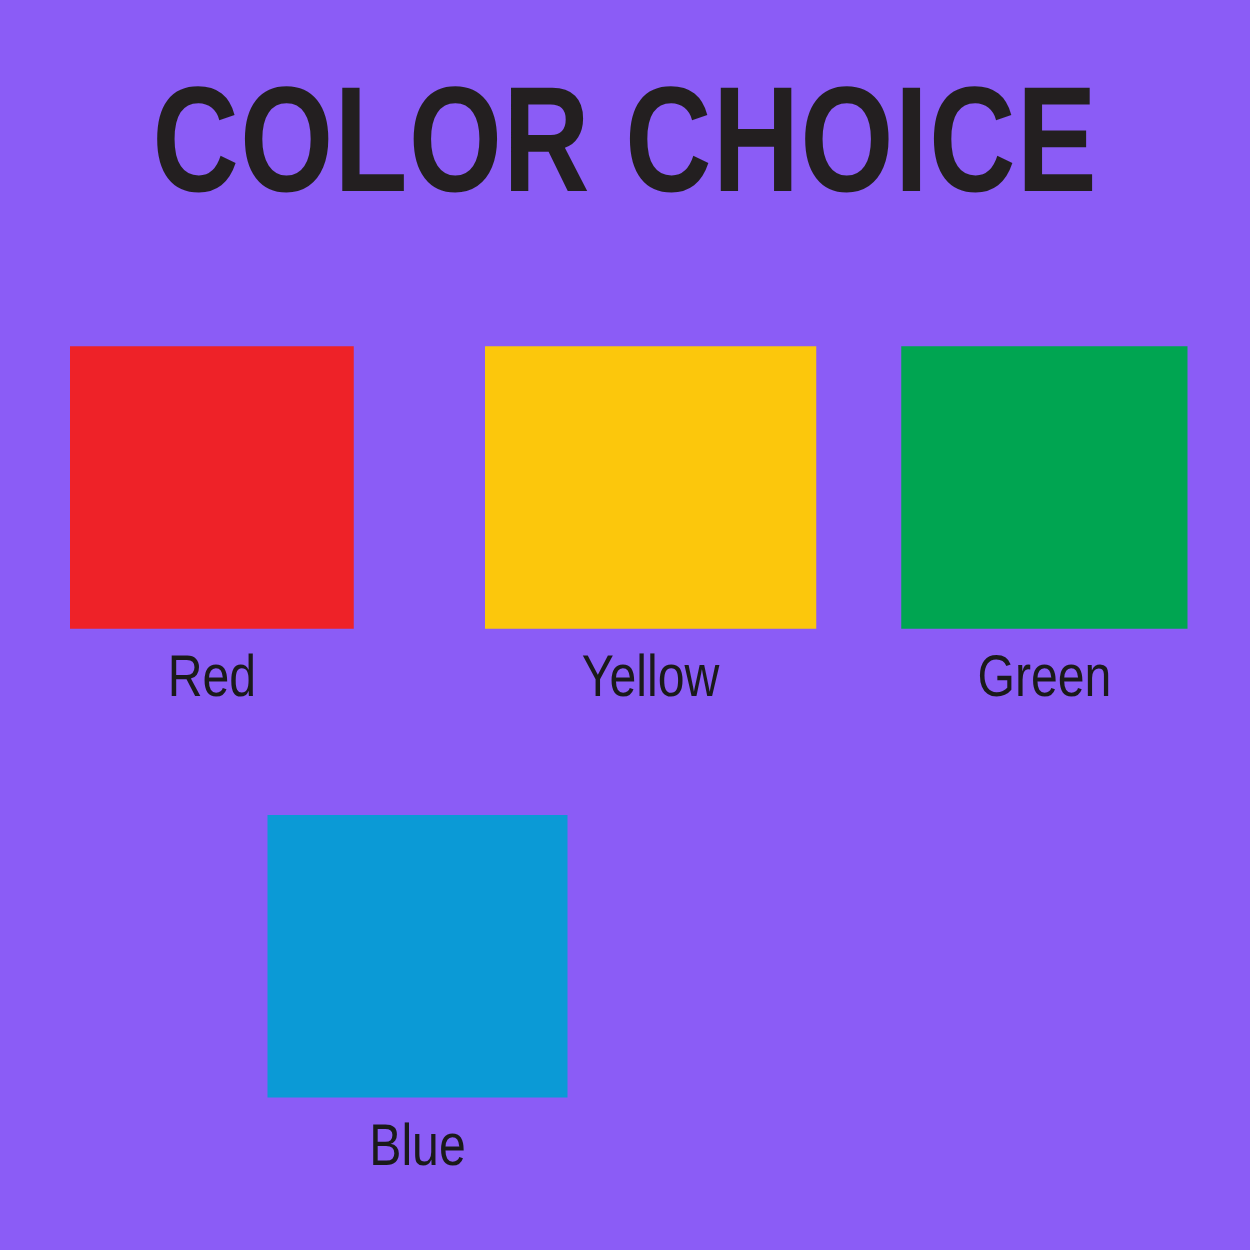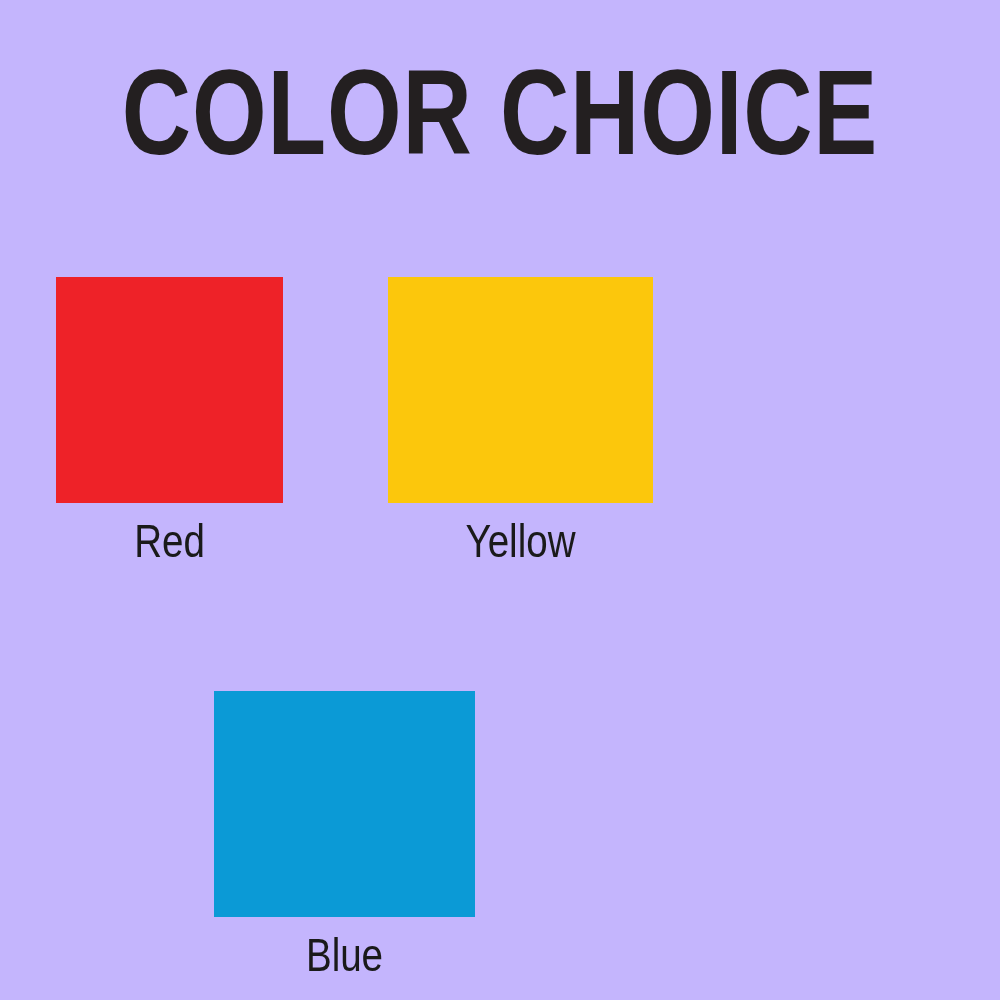--- a/index.html
+++ b/index.html
@@ -69,40 +69,44 @@
     transform: scaleX(0.82);
     white-space: nowrap;
     user-select: none;
   }
 
   
   #cell-red    { left: 56px;  top: 277px; width: 227px; }
   #cell-yellow { left: 388px; top: 277px; width: 265px; }
   #cell-green  { left: 721px; top: 277px; width: 229px; }
   
-  #cell-blue   { left: 214px; top: 691px; width: 261px; }
+  #cell-blue   { left: 214px; top: 652px; width: 240px; }
   #cell-silver { left: 567px; top: 652px; width: 226px; }
 </style>
 </head>
 <body style="background: rgb(248, 248, 248);">
 
-<div id="poster" style="background: #c4b5fd; text-decoration: underline;">
+<div id="poster" style="background: #8b5cf6; text-decoration: underline;">
 
   <div class="poster-title" style="color: rgb(35, 31, 32);">COLOR CHOICE</div>
 
   <div class="swatch-cell" id="cell-red">
     <span class="swatch-chip" style="background: rgb(238, 34, 40);"></span>
     <span class="swatch-label" style="color: rgb(26, 26, 26);">Red</span>
   </div>
 
   <div class="swatch-cell" id="cell-yellow">
     <span class="swatch-chip" style="background: rgb(252, 199, 12);"></span>
     <span class="swatch-label" style="color: rgb(26, 26, 26);">Yellow</span>
   </div>
 
+  <div class="swatch-cell" id="cell-green">
+    <span class="swatch-chip" style="background: rgb(0, 165, 81);"></span>
+    <span class="swatch-label" style="color: rgb(26, 26, 26);">Green</span>
+  </div>
 
   <div class="swatch-cell" id="cell-blue">
     <span class="swatch-chip" style="background: rgb(11, 154, 214);"></span>
     <span class="swatch-label" style="color: rgb(26, 26, 26);">Blue</span>
   </div>
 
 
 </div>
 
 </body></html>

